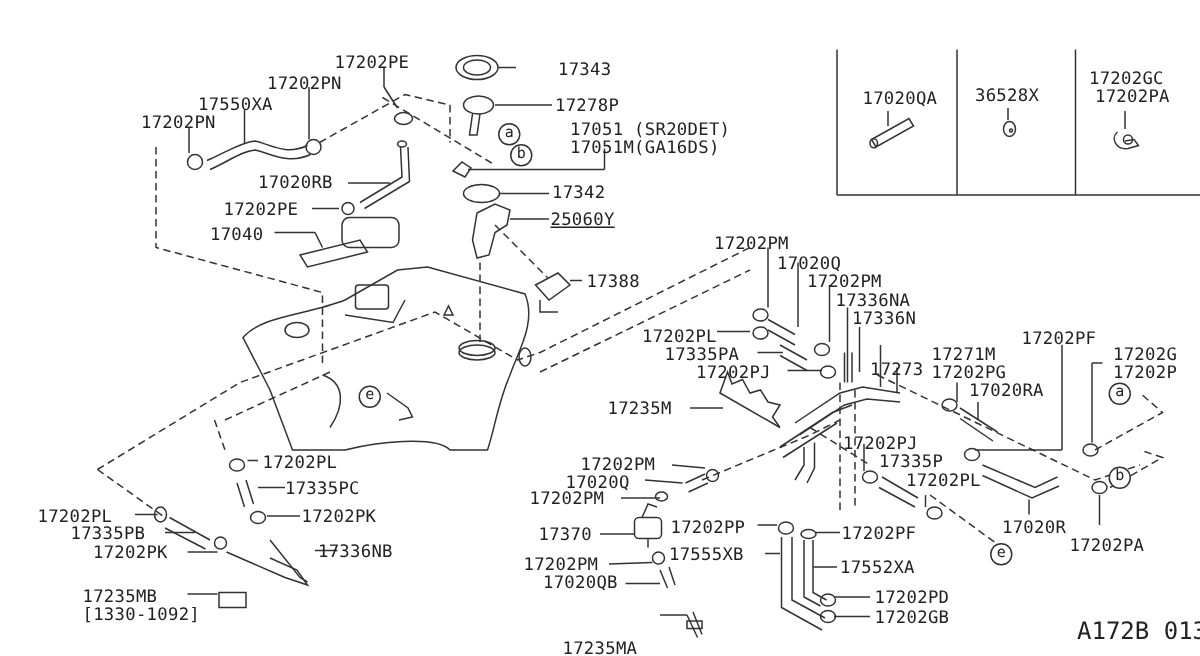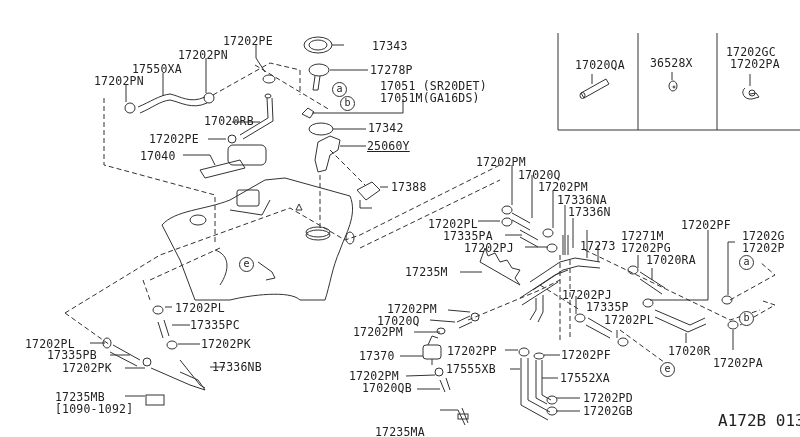--- a/index.html
+++ b/index.html
@@ -257,21 +257,21 @@
 
   <div class="lbl" style="left:575px;top:59px;">17020QA</div>
   <div class="lbl" style="left:650px;top:57px;">36528X</div>
   <div class="lbl" style="left:726px;top:46px;text-align:right;">17202GC</div>
   <div class="lbl" style="left:730px;top:58px;">17202PA</div>
 
   <div class="lbl" style="left:223px;top:35px;">17202PE</div>
   <div class="lbl" style="left:178px;top:49px;">17202PN</div>
   <div class="lbl" style="left:132px;top:63px;">17550XA</div>
   <div class="lbl" style="left:94px;top:75px;">17202PN</div>
-  <div class="lbl" style="left:172px;top:115px;margin-left:32px;">17020RB</div>
+  <div class="lbl" style="left:172px;top:115px;">17020RB</div>
   <div class="lbl" style="left:149px;top:133px;">17202PE</div>
   <div class="lbl" style="left:140px;top:150px;">17040</div>
 
   <div class="lbl" style="left:372px;top:40px;">17343</div>
   <div class="lbl" style="left:370px;top:64px;">17278P</div>
   <div class="lbl" style="left:380px;top:80px;">17051 (SR20DET)</div>
   <div class="lbl" style="left:380px;top:92px;">17051M(GA16DS)</div>
   <div class="lbl" style="left:368px;top:122px;">17342</div>
   <div class="lbl" style="left:367px;top:140px;text-decoration:underline;">25060Y</div>
   <div class="lbl" style="left:391px;top:181px;">17388</div>
@@ -314,16 +314,16 @@
   <div class="lbl" style="left:375px;top:426px;">17235MA</div>
 
   <div class="lbl" style="left:175px;top:302px;">17202PL</div>
   <div class="lbl" style="left:190px;top:319px;">17335PC</div>
   <div class="lbl" style="left:201px;top:338px;">17202PK</div>
   <div class="lbl" style="left:25px;top:338px;">17202PL</div>
   <div class="lbl" style="left:47px;top:349px;">17335PB</div>
   <div class="lbl" style="left:62px;top:362px;">17202PK</div>
   <div class="lbl" style="left:212px;top:361px;">17336NB</div>
   <div class="lbl" style="left:55px;top:391px;">17235MB</div>
-  <div class="lbl" style="left:55px;top:403px;">[1090-1092]</div>
+  <div class="lbl" style="left:55px;top:403px;">[1330-1092]</div>
 
   <div class="ref" style="left:718px;top:415px;">A172B 0139</div>
 </div>
 
 </body></html>

